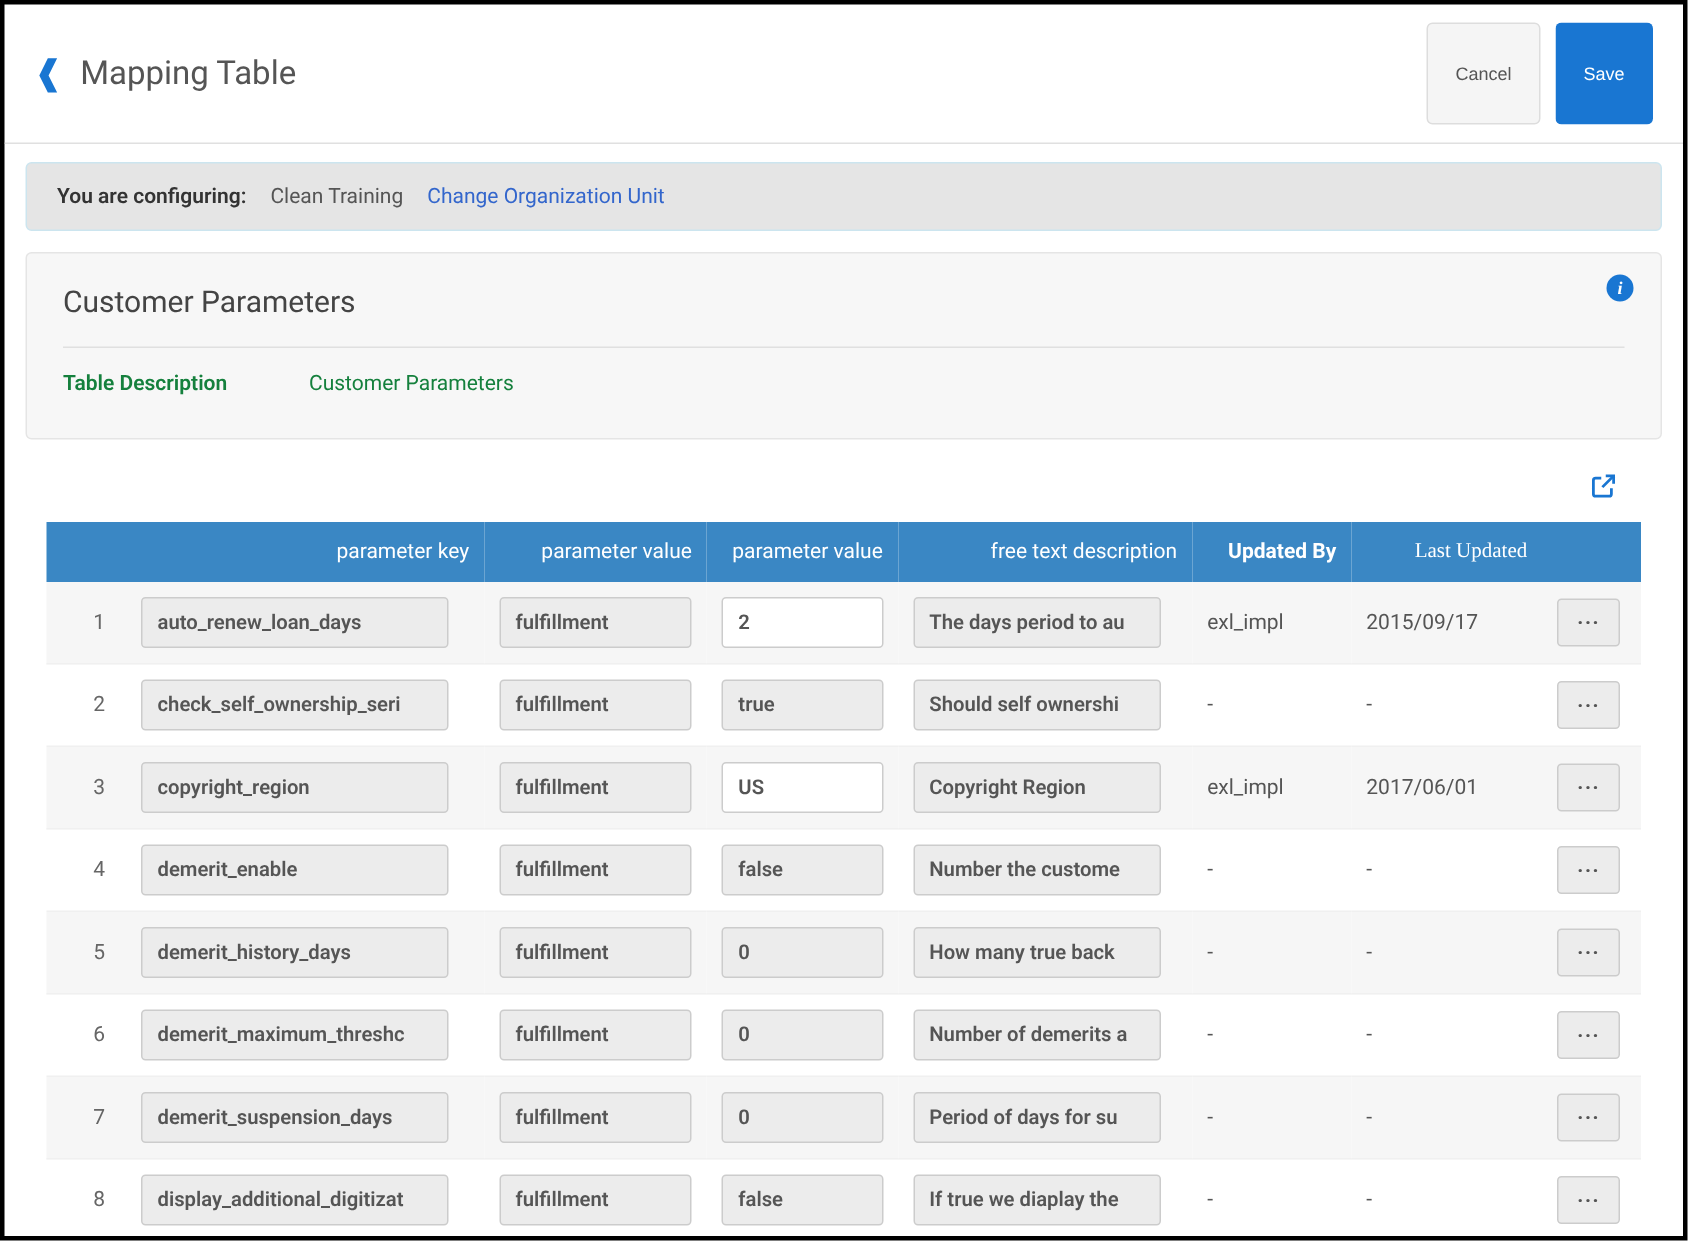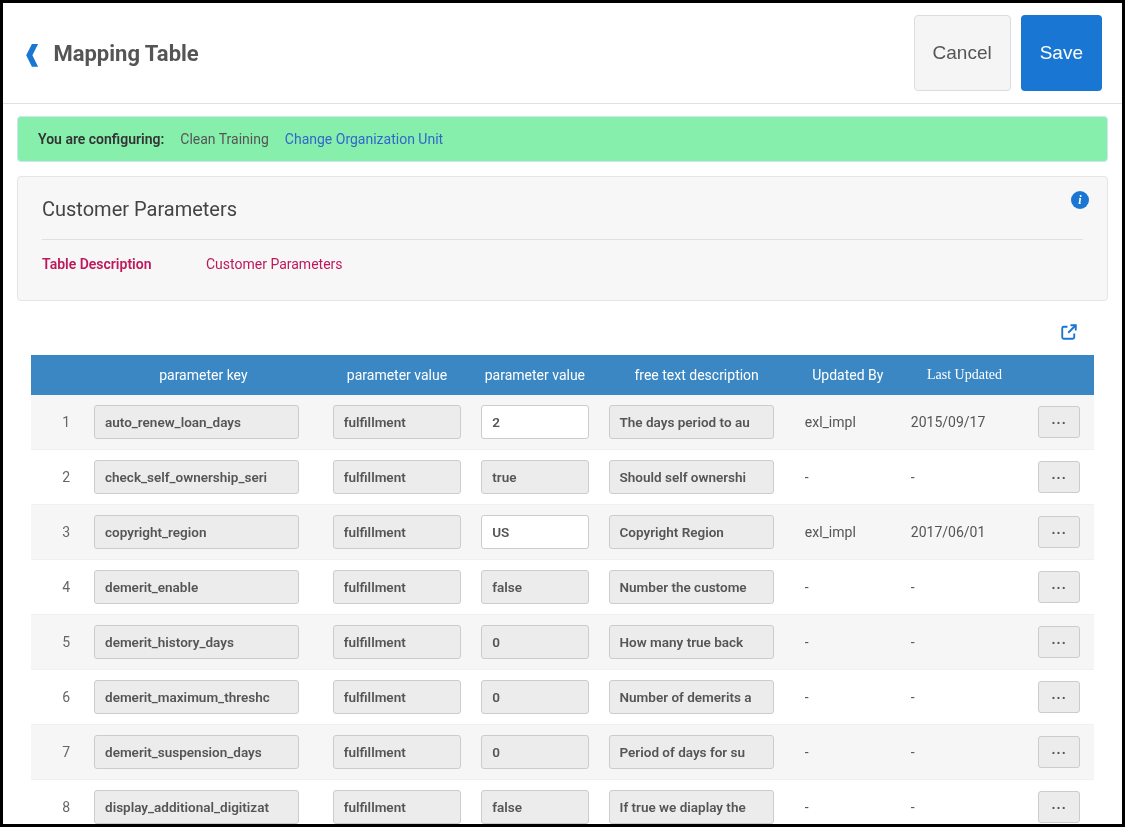--- a/index.html
+++ b/index.html
@@ -25,47 +25,47 @@
     }
     .back-arrow {
       color: #1976d2;
       font-size: 22px;
       cursor: pointer;
       font-weight: bold;
     }
     .page-title {
       font-size: 22px;
       color: #555;
-      font-weight: 700;
+      font-weight: 400;
     }
     .header-right {
       display: flex;
       gap: 10px;
     }
     .btn {
       padding: 26px 18px;
       border-radius: 4px;
-      font-size: 19px;
+      font-size: 12px;
       cursor: pointer;
       border: 1px solid transparent;
     }
     .btn-cancel {
       background: #f5f5f5;
       color: #555;
       border: 1px solid #ddd;
     }
     .btn-save {
       background: #1976d2;
       color: #fff;
     }
     .content {
       padding: 12px 14px;
     }
     .info-banner {
-      background: #86efac;
+      background: #e5e5e5;
       border: 1px solid #cce5ef;
       border-radius: 4px;
       padding: 14px 20px;
       display: flex;
       align-items: center;
       gap: 16px;
       font-size: 14px;
     }
     .info-banner .label {
       font-weight: 600;
@@ -95,21 +95,21 @@
     }
     .section hr {
       border: none;
       border-top: 1px solid #e0e0e0;
       margin-bottom: 16px;
     }
     .section-row {
       display: flex;
       gap: 14px;
       font-size: 14px;
-      color: #be185d;
+      color: #15803d;
       margin-bottom: 8px;
     }
     .section-row .k {
       font-weight: 600;
       min-width: 150px;
     }
     .info-icon {
       position: absolute;
       top: 14px;
       right: 18px;
@@ -146,21 +146,21 @@
       width: 100%;
       border-collapse: collapse;
     }
     thead tr {
       background: #3a87c4;
     }
     thead th {
       color: #fff;
       font-weight: 400;
       font-size: 14px;
-      text-align: center;
+      text-align: right;
       padding: 12px 10px;
     }
     thead th:first-child { width: 50px; }
     tbody tr {
       border-bottom: 1px solid #f0f0f0;
     }
     tbody tr:nth-child(odd) {
       background: #f6f6f6;
     }
     tbody tr:nth-child(even) {
@@ -198,21 +198,21 @@
       font-weight: 600;
       color: #555;
       font-size: 13.5px;
       width: 100%;
       display: block;
     }
     .col-key { width: 220px; }
     .col-mod { width: 140px; }
     .col-val { width: 120px; }
     .col-desc { width: 175px; }
-    .col-upd { width: 100px; }
+    .col-upd { width: 100px; font-weight: bold; }
     .col-last { width: 120px; font-family: Liberation Serif, serif; }
     .col-act { width: 56px; }
     .action-btn {
       background: #ececec;
       border: 1px solid #ccc;
       border-radius: 3px;
       width: 42px;
       height: 32px;
       display: flex;
       align-items: center;

